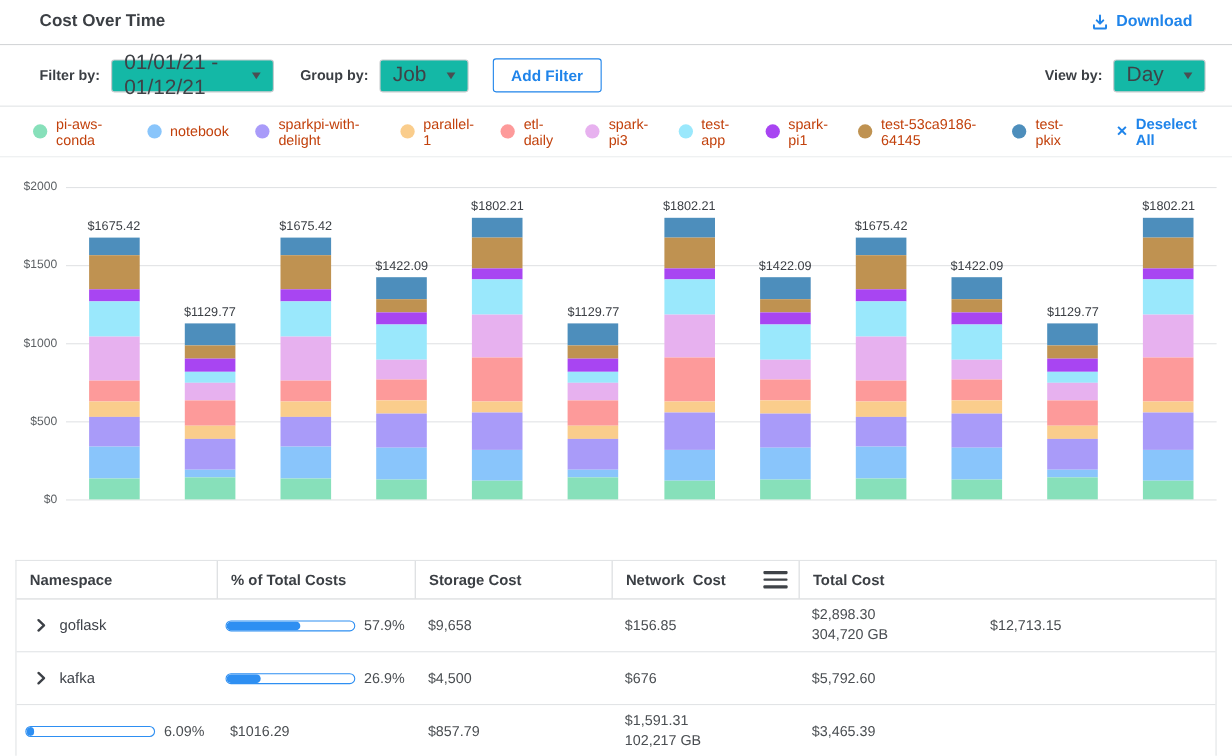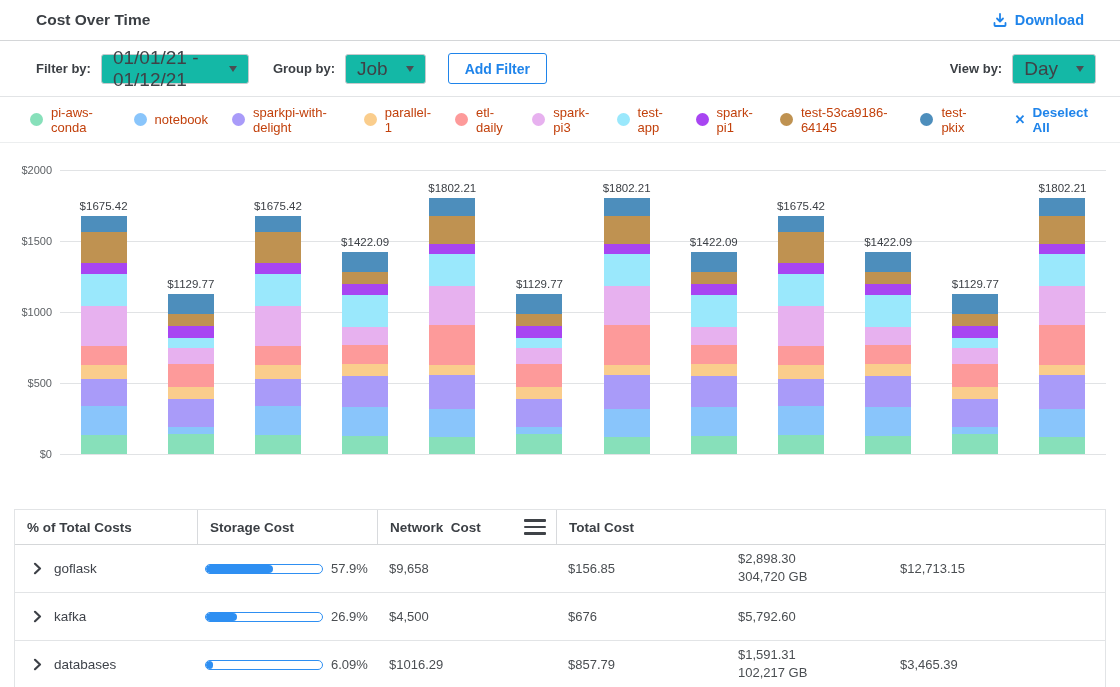--- a/index.html
+++ b/index.html
@@ -355,20 +355,21 @@
           <div class="bar-seg" style="height: 34.08px; background: rgb(169, 155, 249);"></div>
           <div class="bar-seg" style="height: 28.116px; background: rgb(137, 197, 251);"></div>
           <div class="bar-seg" style="height: 17.04px; background: rgb(135, 224, 186);"></div>
         </div>
       </div>
     </div>
 </div>
 
 <div class="cost-table">
   <div class="t-grid t-head" id="table-head">
+      <div class="th-cell"><span>Namespace</span></div>
       <div class="th-cell"><span>% of Total Costs</span></div>
       <div class="th-cell"><span>Storage Cost</span></div>
       <div class="th-cell th-network"><span>Network  Cost</span><span class="hamburger"><span></span><span></span><span></span></span></div>
       <div class="th-cell"><span>Total Cost</span></div>
     </div>
   <div id="table-body">
       <div class="t-grid t-row">
         <div class="td-cell td-namespace">
           <span class="row-chevron">
             <svg width="13" height="13" viewBox="0 0 13 13" fill="none" stroke="#3d4147" stroke-width="2.2" stroke-linecap="round" stroke-linejoin="round">
@@ -404,28 +405,20 @@
           <div class="pct-pill">
             <div class="pct-fill" style="width: 26.9%;"></div>
           </div>
           <span>26.9%</span>
         </div>
         <div class="td-cell">$4,500</div>
         <div class="td-cell">$676</div>
         <div class="td-cell">$5,792.60</div>
       </div>
       <div class="t-grid t-row">
-        <div class="td-cell td-namespace">
-          <span class="row-chevron">
-            <svg width="13" height="13" viewBox="0 0 13 13" fill="none" stroke="#3d4147" stroke-width="2.2" stroke-linecap="round" stroke-linejoin="round">
-              <path d="M4 1.8L9 6.5 4 11.2"></path>
-            </svg>
-          </span>
-          <span>databases</span>
-        </div>
         <div class="td-cell td-percent">
           <div class="pct-pill">
             <div class="pct-fill" style="width: 6.09%;"></div>
           </div>
           <span>6.09%</span>
         </div>
         <div class="td-cell">$1016.29</div>
         <div class="td-cell">$857.79</div>
         <div class="td-cell td-network-cell">
           <div>$1,591.31</div>

